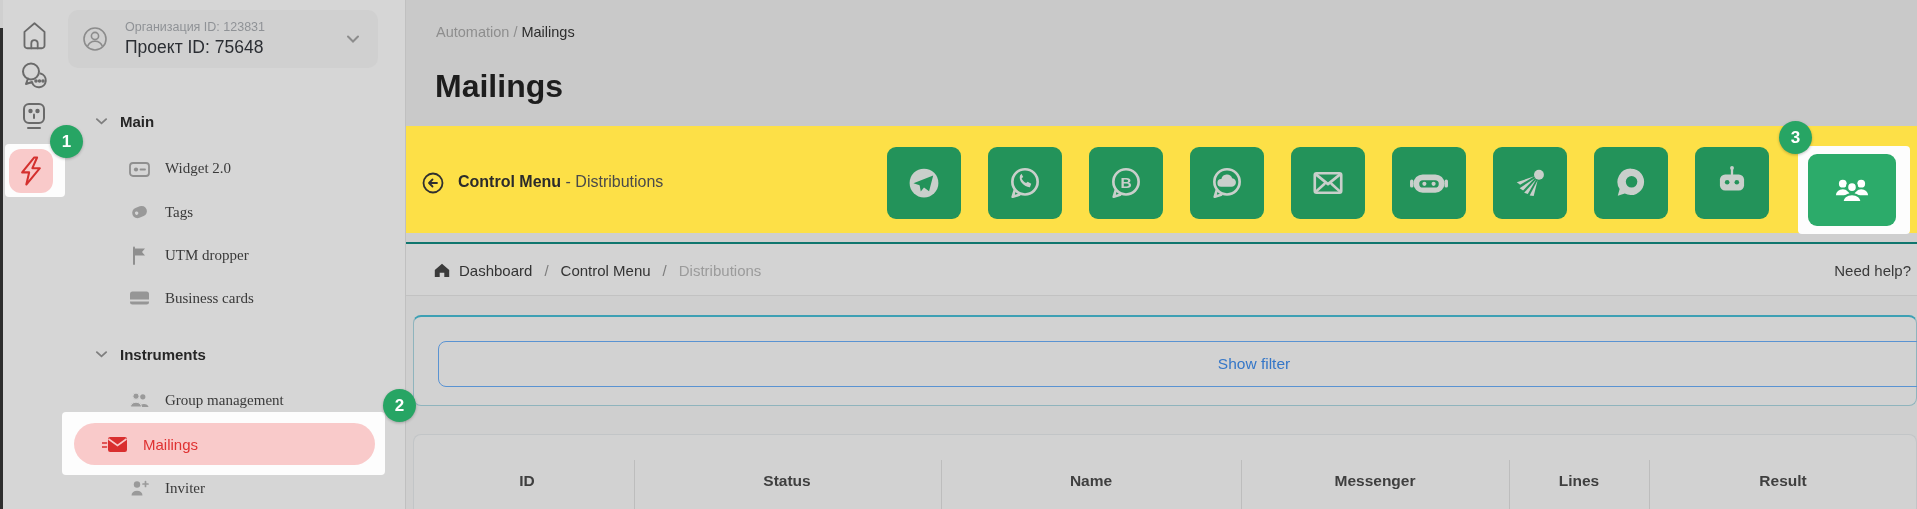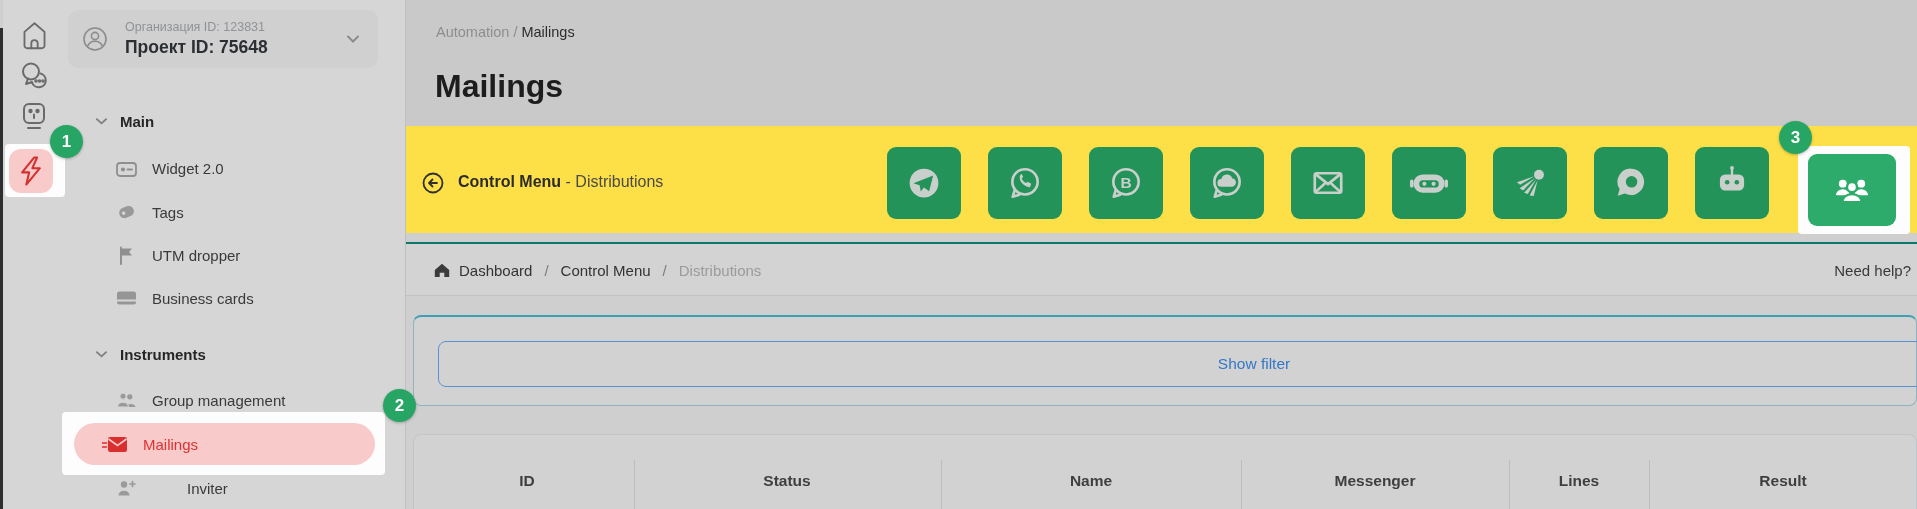--- a/index.html
+++ b/index.html
@@ -10,25 +10,25 @@
   
   .edge-stripe{left:0;top:28px;width:3px;height:481px;background:#2e2e2e;}
   
   .rail{left:3px;top:0;width:59px;height:509px;background:#d6d6d6;}
   .rail-btn{position:absolute;left:14px;width:34px;height:34px;display:flex;align-items:center;justify-content:center;}
   .rail-btn svg{stroke:#6a6a6a;fill:none;stroke-width:2;stroke-linecap:round;stroke-linejoin:round;}
   
   .sidebar{left:62px;top:0;width:344px;height:509px;background:#d6d6d6;border-right:1px solid #c0c0c0;box-sizing:border-box;}
   .selector{position:absolute;left:6px;top:10px;width:310px;height:58px;background:#d0d0d0;border-radius:10px;}
   .selector .org{position:absolute;left:57px;top:10px;font-size:12.5px;color:#8f9296;white-space:nowrap;}
-  .selector .proj{position:absolute;left:57px;top:27px;font-size:17.5px;font-weight:bold;color:#2b2e33;white-space:nowrap;}
+  .selector .proj{position:absolute;left:57px;top:27px;font-size:17.5px;font-weight:normal;color:#2b2e33;white-space:nowrap;}
   .sec-head{position:absolute;left:0;width:100%;height:34px;display:flex;align-items:center;}
   .sec-head .chev{margin-left:33px;width:13px;height:13px;}
   .sec-head .lbl{margin-left:12px;font-size:15px;font-weight:bold;color:#262626;}
-  .srow{position:absolute;left:0;width:100%;height:34px;display:flex;align-items:center;}
+  .srow{position:absolute;left:13px;width:100%;height:34px;display:flex;align-items:center;font-family:Liberation Serif, serif;}
   .srow .ic{margin-left:53px;width:22px;display:flex;justify-content:center;}
   .srow .lbl{margin-left:15px;font-size:15px;color:#3a3a3a;}
   
   .spot{background:#fdfdfd;border-radius:4px;}
   .badge{width:33px;height:33px;border-radius:50%;background:#27a564;color:#fff;font-size:17px;font-weight:bold;
          display:flex;align-items:center;justify-content:center;box-shadow:0 1px 3px rgba(0,0,0,.25);z-index:30;}
   .pink-box{left:4px;top:5px;width:44px;height:44px;background:#f9caca;border-radius:12px;display:flex;align-items:center;justify-content:center;}
   .pill{left:12px;top:11px;width:301px;height:42px;background:#f9caca;border-radius:21px;display:flex;align-items:center;}
   .pill .lbl{margin-left:15px;font-size:15px;font-weight:500;color:#df3232;}
   
@@ -173,21 +173,21 @@
         <svg width="21" height="18" viewBox="0 0 21 18">
           <circle cx="13.8" cy="5.8" r="2.6" fill="#9a9a9a"></circle>
             <path d="M10.4 16 a4.8 4.2 0 0 1 9.2 0 z" fill="#9a9a9a"></path>
           <circle cx="7" cy="5.2" r="3.1" fill="#9a9a9a" stroke="#d6d6d6" stroke-width="1"></circle>
           <path d="M1.5 16 a5.5 4.8 0 0 1 11 0 z" fill="#9a9a9a" stroke="#d6d6d6" stroke-width="1"></path>
           </svg>
       </span>
       <span class="lbl">Group management</span>
     </div>
 
-    <div class="srow" style="top:471px;gap:35px;">
+    <div class="srow" style="top:471px;">
       <span class="ic">
         <svg width="21" height="18" viewBox="0 0 21 18">
           <circle cx="8" cy="5.5" r="3.2" fill="#9a9a9a"></circle>
             <path d="M2.5 16.5 a5.5 4.8 0 0 1 11 0 z" fill="#9a9a9a"></path>
           <path d="M16.5 2.5 v5 M14 5 h5" stroke="#9a9a9a" stroke-width="1.7" stroke-linecap="round"></path>
           </svg>
       </span>
       <span class="lbl">Inviter</span>
     </div>
   </div>

